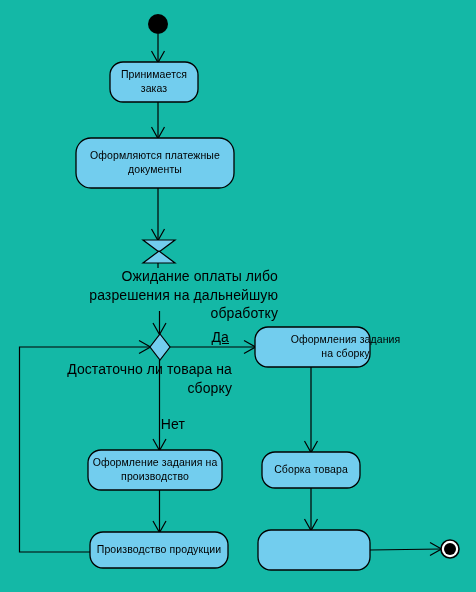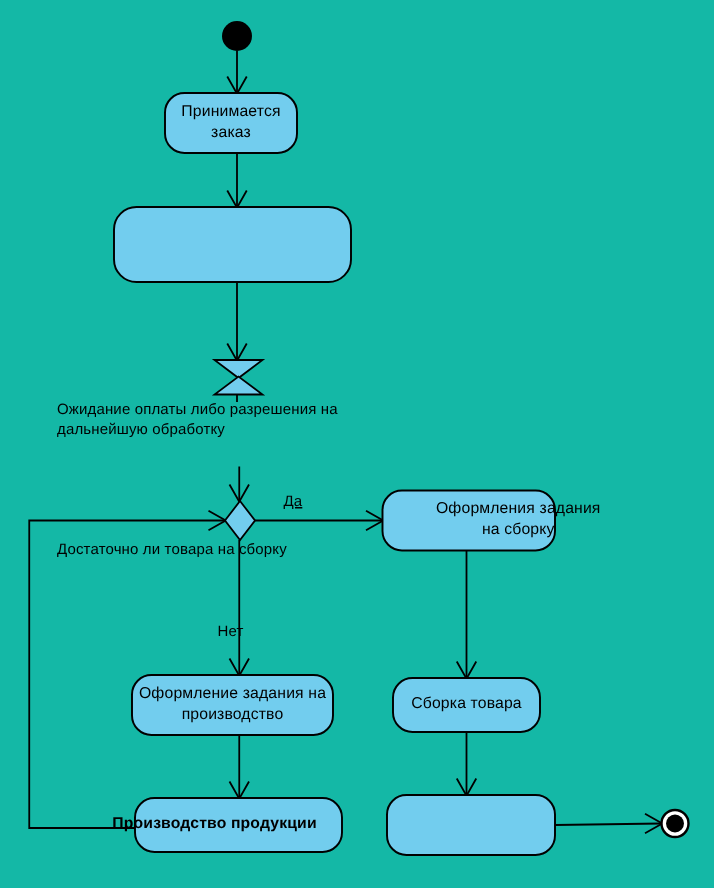--- a/index.html
+++ b/index.html
@@ -33,23 +33,23 @@
     font-family: "Liberation Sans", sans-serif;
     font-size: 10.5px;
     color: #000000;
     line-height: 1.32;
     pointer-events: none;
     letter-spacing: 0.1px;
   }
   .edge-label {
     position: absolute;
     font-family: "Liberation Sans", sans-serif;
-    font-size: 10px;
+    font-size: 14px;
     color: #000000;
-    text-align: left;
+    text-align: right;
     line-height: 1.33;
     white-space: pre-line;
     letter-spacing: 0.1px;
   }
 </style>
 </head>
 <body>
 
 <div id="diagram-canvas">
 
@@ -112,31 +112,32 @@
     <polygon points="160,334 170,347 160,360 150,347" fill="#72cdee" stroke="#000000" stroke-width="1.2"></polygon>
 
     <g>
       <circle cx="450" cy="549" r="9" fill="#ffffff" stroke="#000000" stroke-width="1.6"></circle>
       <circle cx="450" cy="549" r="6" fill="#000000" stroke="none"></circle>
     </g>
   </svg>
 
   <div class="node-label" style="left:110px; top:62px; width:88px; height:40px;">Принимается заказ</div>
 
+  <div class="node-label" style="left:76px; top:138px; width:158px; height:50px;">Оформляются платежные документы</div>
 
   <div class="edge-label" style="left:38px; top:267px; width:240px;">Ожидание оплаты либо разрешения на дальнейшую обработку</div>
 
   <div class="edge-label" style="left:38px; top:360px; width:194px;">Достаточно ли товара на сборку</div>
 
   <div class="edge-label" style="left:189px; top:328px; width:40px;text-decoration:underline;">Да</div>
 
   <div class="edge-label" style="left:145px; top:415px; width:40px;">Нет</div>
 
   <div class="node-label" style="left:255px; top:327px; width:115px; height:40px;padding-left:33px;">Оформления задания на сборку</div>
 
   <div class="node-label" style="left:88px; top:450px; width:134px; height:40px;">Оформление задания на производство</div>
 
   <div class="node-label" style="left:262px; top:452px; width:98px; height:36px;">Сборка товара</div>
 
-  <div class="node-label" style="left:74px; top:532px; width:138px; height:36px;font-weight:bold;">Производство продукции</div>
+  <div class="node-label" style="left:90px; top:532px; width:138px; height:36px;">Производство продукции</div>
 
 
 </div>
 
 </body></html>

